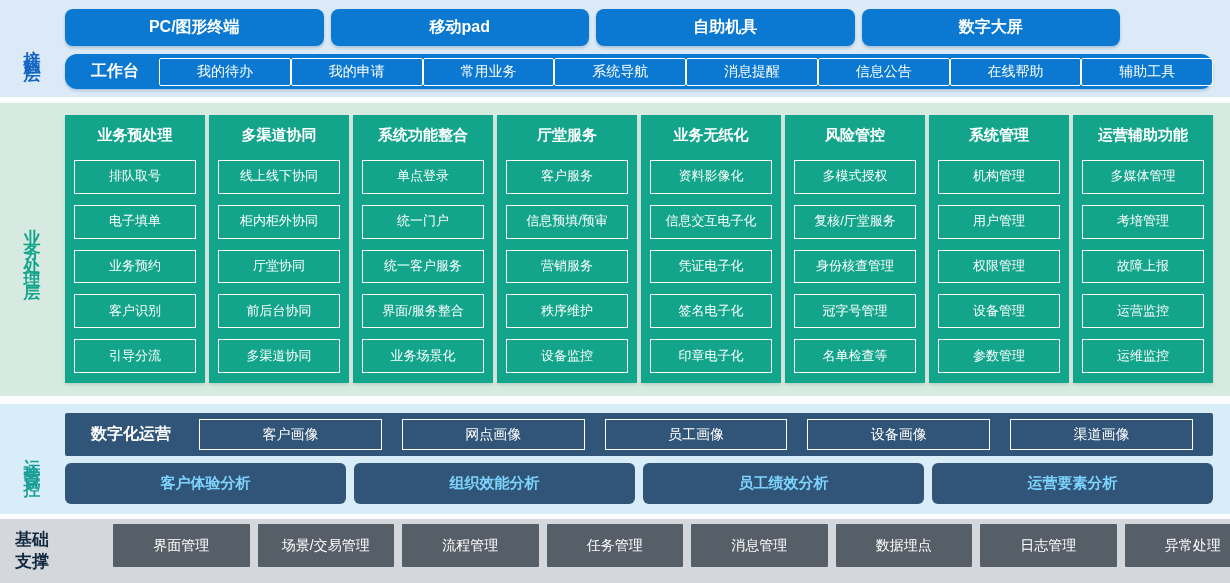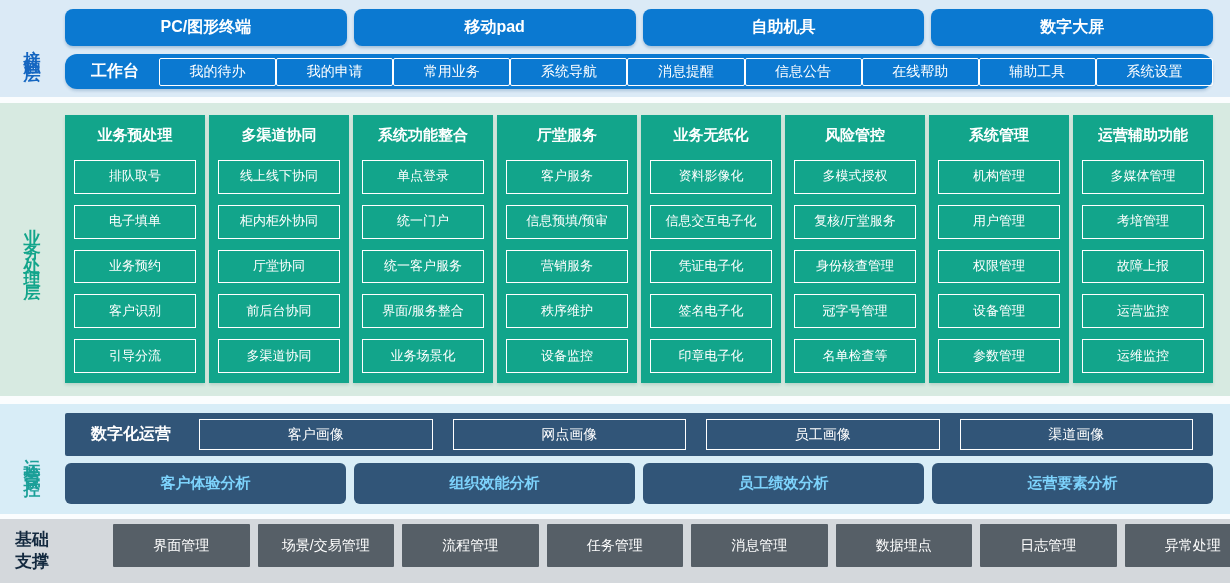--- a/index.html
+++ b/index.html
@@ -18,21 +18,21 @@
           display:flex; align-items:center; justify-content:center; }
   .v-text { writing-mode:vertical-rl; text-orientation:upright;
             font-weight:bold; font-size:17px; }
   #lbl-contact   { color:#1566c1; letter-spacing:8px; }
   #lbl-business  { color:#12a58b; letter-spacing:14px; }
   #lbl-operation { color:#1a9f98; letter-spacing:7px; }
   .h-text { font-weight:bold; font-size:17px; color:#13293f;
             width:36px; word-break:break-all; line-height:1.3; text-align:center; }
 
   
-  .channels { position:absolute; left:65px; top:9px; width:1148px; display:flex; gap:7px; }
+  .channels { position:absolute; left:65px; top:9px; width:1055px; display:flex; gap:7px; }
   .channel { flex:1; height:37px; background:#0b79d1; border-radius:8px;
              color:#fff; font-weight:bold; font-size:16px;
              display:flex; align-items:center; justify-content:center;
              box-shadow:0 2px 3px rgba(10,70,130,.25); }
   .workbench { position:absolute; left:65px; top:54px; width:1148px; height:35px;
                background:#0b79d1; border-radius:12px; display:flex; align-items:center;
                box-shadow:0 2px 3px rgba(10,70,130,.2); }
   .wb-label { color:#fff; font-weight:bold; font-size:16px; margin:0 20px 0 26px; white-space:nowrap; }
   .wb-item { flex:1; height:26px; border:1px solid #fff; border-radius:2px;
              color:#fff; font-size:14px; 
@@ -83,21 +83,20 @@
   <div class="workbench">
     <span class="wb-label">工作台</span>
     <div class="wb-item">我的待办</div>
     <div class="wb-item">我的申请</div>
     <div class="wb-item">常用业务</div>
     <div class="wb-item">系统导航</div>
     <div class="wb-item">消息提醒</div>
     <div class="wb-item">信息公告</div>
     <div class="wb-item">在线帮助</div>
     <div class="wb-item">辅助工具</div>
-    <div class="wb-item">系统设置</div>
   </div>
 </div>
 
 <div class="sec" id="sec-business">
   <div class="side">
     <span class="v-text" id="lbl-business">业务处理层</span>
   </div>
   <div class="biz-cols">
 
     <div class="biz-col">
@@ -177,20 +176,21 @@
 
 <div class="sec" id="sec-operation">
   <div class="side">
     <span class="v-text" id="lbl-operation">运营管控</span>
   </div>
   <div class="digital-bar">
     <span class="digital-label">数字化运营</span>
     <div class="portrait">客户画像</div>
     <div class="portrait">网点画像</div>
     <div class="portrait">员工画像</div>
+    <div class="portrait">设备画像</div>
     <div class="portrait">渠道画像</div>
   </div>
   <div class="analysis-row">
     <div class="analysis">客户体验分析</div>
     <div class="analysis">组织效能分析</div>
     <div class="analysis">员工绩效分析</div>
     <div class="analysis">运营要素分析</div>
   </div>
 </div>
 

